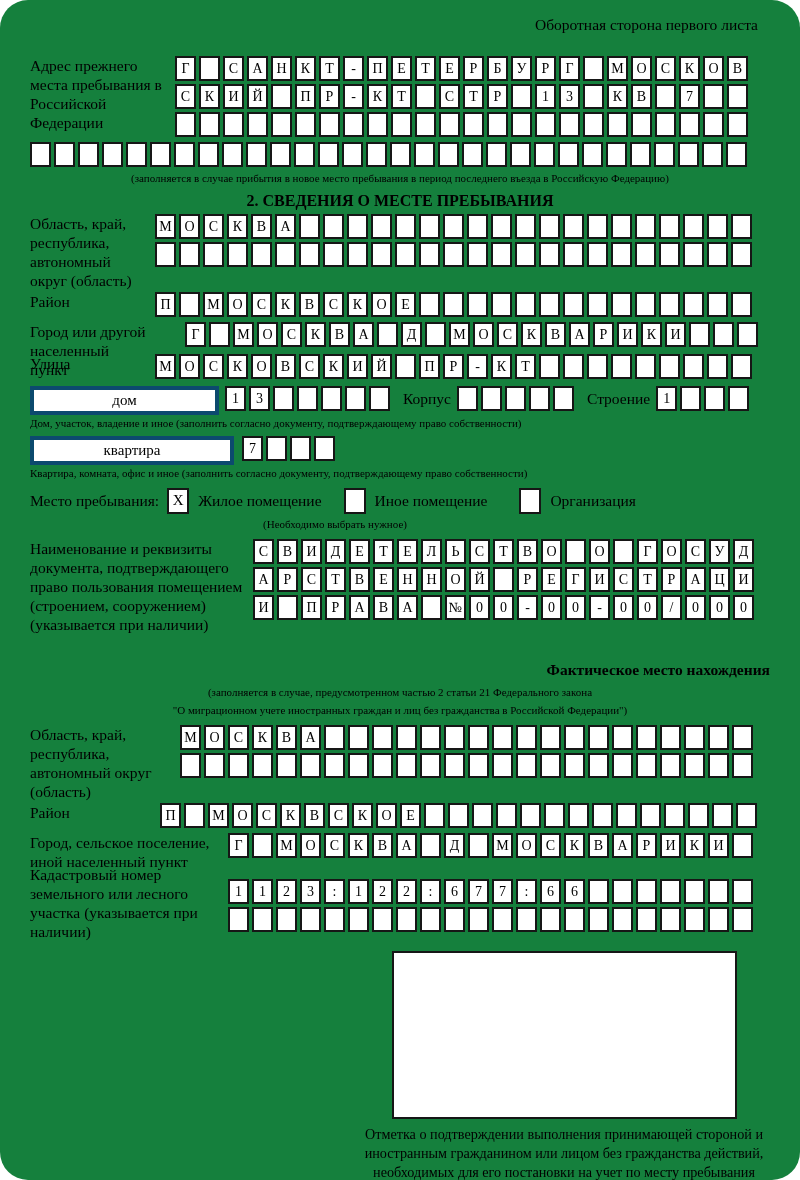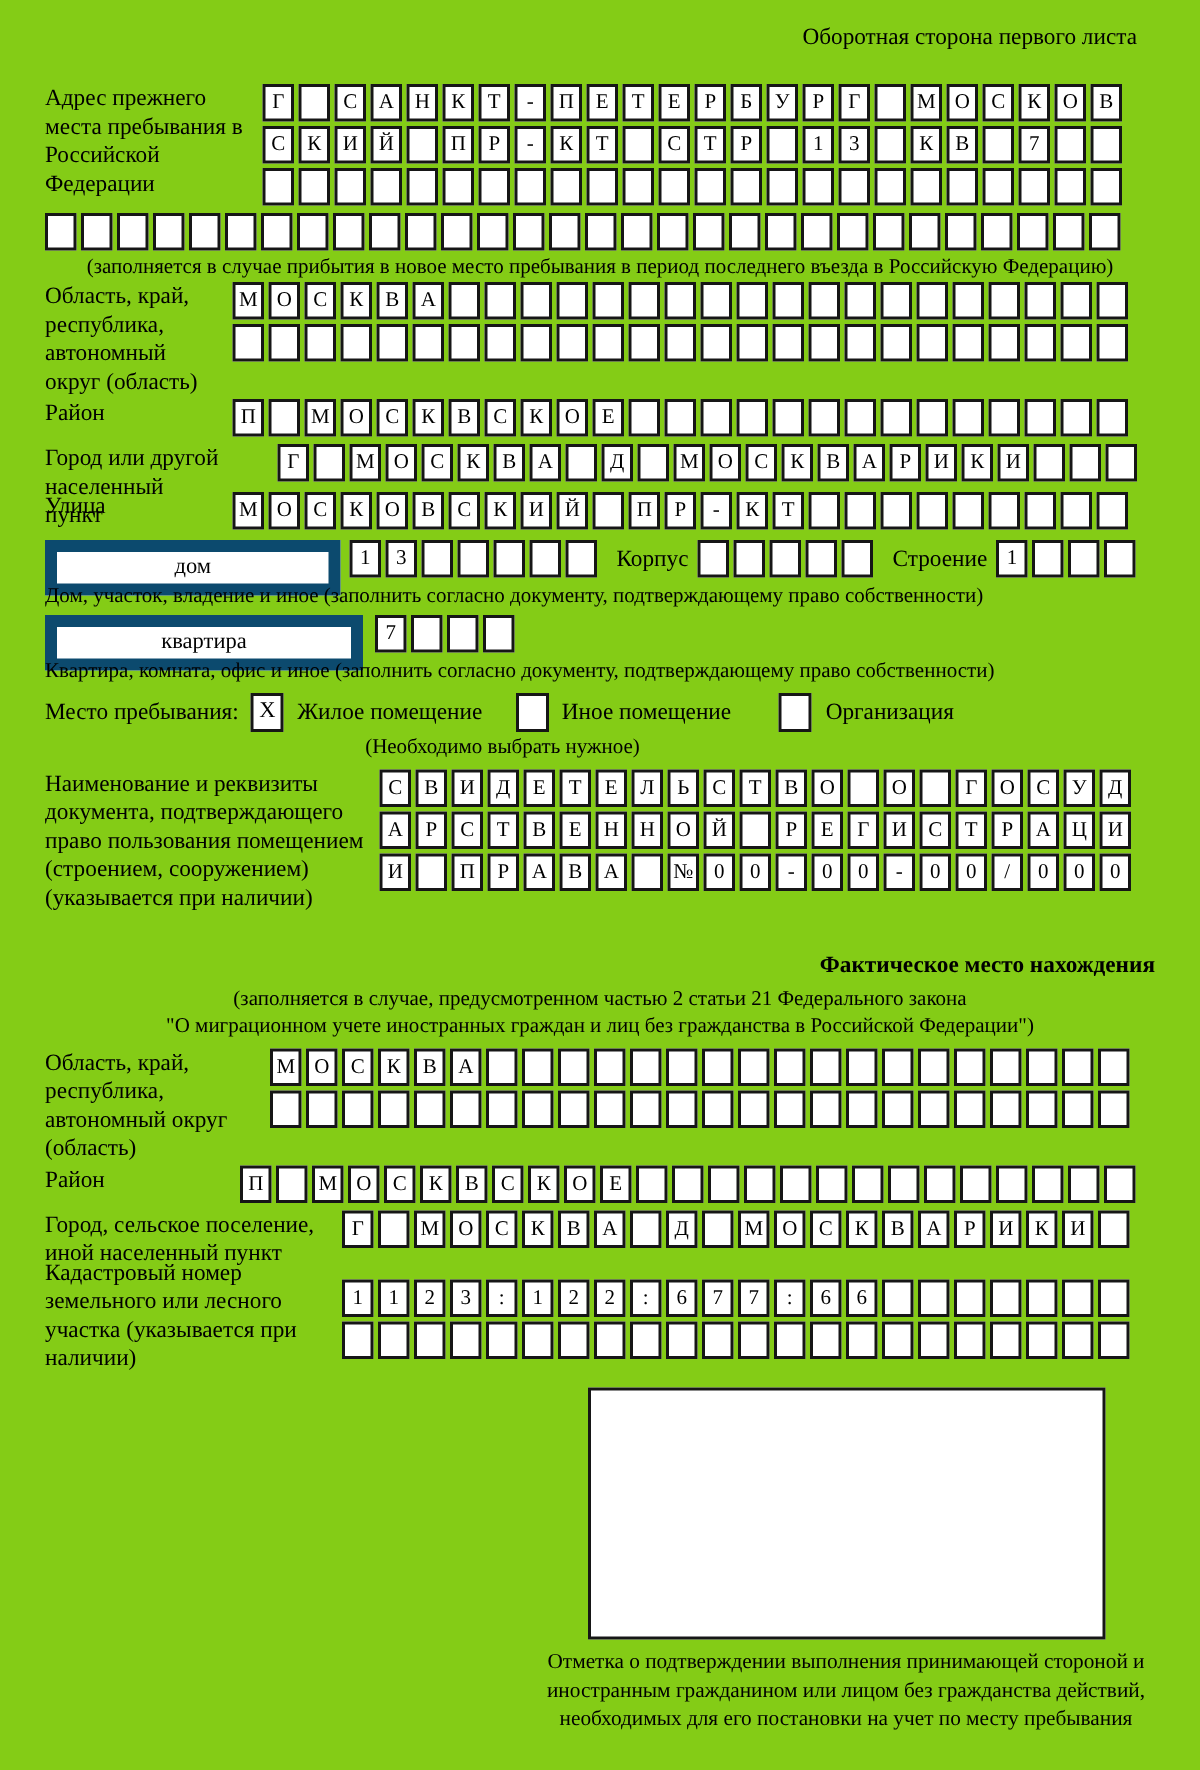--- a/index.html
+++ b/index.html
@@ -1,44 +1,44 @@
 <!DOCTYPE html>
 <html><head>
 <meta charset="utf-8">
 <style>
   html,body{margin:0;padding:0;background:#fff;}
   .page{
     position:relative;width:800px;height:1180px;box-sizing:border-box;
-    padding:16px 30px 0 30px;background:#84cc16;color:#000;
-    font-family:"Liberation Serif","DejaVu Serif",serif;overflow:hidden;
+    padding:16px 30px 0 30px;background:#15803d;color:#000;
+    font-family:"Liberation Serif","DejaVu Serif",serif;overflow:hidden;border-radius:28px;
   }
   .side-note{text-align:right;font-size:15.5px;margin-right:12px;margin-bottom:22px;}
   .frow{display:flex;align-items:flex-start;margin-bottom:2px;}
   .flabel{font-size:15.5px;line-height:19px;flex:0 0 auto;padding-right:6px;box-sizing:border-box;font-family:Liberation Serif, serif;}
   .w145{width:145px}.w125{width:125px}.w223{width:223px}.w150{width:150px}.w130{width:130px}.w198{width:198px}
   .grids{flex:0 0 auto;}
   .ml30{margin-left:30px;}
   .boxrow{white-space:nowrap;height:25px;margin-bottom:3px;}
   .cbox{
     display:inline-flex;align-items:center;justify-content:center;
     width:17px;height:21px;border:2px solid #161616;margin-right:3px;
     font-size:14px;line-height:21px;box-sizing:content-box;vertical-align:top;
     background:#fff;
   }
   .mh72{min-height:72px}.mh114{min-height:114px}.mh76{min-height:76px}
   .tight{height:30px;overflow:visible;}
   .cad-grids{margin-top:14px;}
-  .caption{font-size:14px;line-height:17px;margin-bottom:1px;}
+  .caption{font-size:11px;line-height:17px;margin-bottom:1px;}
   .center{text-align:center;}
   .sec-title{font-weight:bold;font-size:16px;text-align:center;margin:5px 0 4px 0;}
   .fact-title{font-weight:bold;font-size:15.5px;text-align:right;margin:8px 0 5px 0;}
   .house-row{display:flex;align-items:flex-start;margin-top:4px;height:29px;}
   .label-box{
     display:inline-flex;align-items:center;justify-content:center;
-    height:21px;border:8px solid #0c4a6e;font-size:15px;box-sizing:content-box;
+    height:21px;border:4px solid #0c4a6e;font-size:15px;box-sizing:content-box;
     background:#fff;flex:0 0 auto;
   }
   .wb180{width:181px;margin-right:6px;}
   .wb200{width:196px;margin-right:8px;}
   .inline-label{font-size:15.5px;line-height:25px;margin:0 6px 0 10px;flex:0 0 auto;}
   .stay-row{display:flex;align-items:center;margin-top:5px;height:27px;font-size:15.5px;}
   .checkbox{
     display:inline-flex;align-items:center;justify-content:center;
     width:18px;height:22px;border:2px solid #161616;font-size:15px;box-sizing:content-box;
     background:#fff;flex:0 0 auto;
@@ -61,20 +61,21 @@
     <div class="flabel w145">Адрес прежнего места пребывания в Российской Федерации</div>
     <div class="grids">
       <div class="boxrow"><span class="cbox">Г</span><span class="cbox"></span><span class="cbox">С</span><span class="cbox">А</span><span class="cbox">Н</span><span class="cbox">К</span><span class="cbox">Т</span><span class="cbox">-</span><span class="cbox">П</span><span class="cbox">Е</span><span class="cbox">Т</span><span class="cbox">Е</span><span class="cbox">Р</span><span class="cbox">Б</span><span class="cbox">У</span><span class="cbox">Р</span><span class="cbox">Г</span><span class="cbox"></span><span class="cbox">М</span><span class="cbox">О</span><span class="cbox">С</span><span class="cbox">К</span><span class="cbox">О</span><span class="cbox">В</span></div>
       <div class="boxrow"><span class="cbox">С</span><span class="cbox">К</span><span class="cbox">И</span><span class="cbox">Й</span><span class="cbox"></span><span class="cbox">П</span><span class="cbox">Р</span><span class="cbox">-</span><span class="cbox">К</span><span class="cbox">Т</span><span class="cbox"></span><span class="cbox">С</span><span class="cbox">Т</span><span class="cbox">Р</span><span class="cbox"></span><span class="cbox">1</span><span class="cbox">3</span><span class="cbox"></span><span class="cbox">К</span><span class="cbox">В</span><span class="cbox"></span><span class="cbox">7</span><span class="cbox"></span><span class="cbox"></span></div>
       <div class="boxrow"><span class="cbox"></span><span class="cbox"></span><span class="cbox"></span><span class="cbox"></span><span class="cbox"></span><span class="cbox"></span><span class="cbox"></span><span class="cbox"></span><span class="cbox"></span><span class="cbox"></span><span class="cbox"></span><span class="cbox"></span><span class="cbox"></span><span class="cbox"></span><span class="cbox"></span><span class="cbox"></span><span class="cbox"></span><span class="cbox"></span><span class="cbox"></span><span class="cbox"></span><span class="cbox"></span><span class="cbox"></span><span class="cbox"></span><span class="cbox"></span></div>
     </div>
   </div>
   <div class="boxrow"><span class="cbox"></span><span class="cbox"></span><span class="cbox"></span><span class="cbox"></span><span class="cbox"></span><span class="cbox"></span><span class="cbox"></span><span class="cbox"></span><span class="cbox"></span><span class="cbox"></span><span class="cbox"></span><span class="cbox"></span><span class="cbox"></span><span class="cbox"></span><span class="cbox"></span><span class="cbox"></span><span class="cbox"></span><span class="cbox"></span><span class="cbox"></span><span class="cbox"></span><span class="cbox"></span><span class="cbox"></span><span class="cbox"></span><span class="cbox"></span><span class="cbox"></span><span class="cbox"></span><span class="cbox"></span><span class="cbox"></span><span class="cbox"></span><span class="cbox"></span></div>
   <div class="caption center">(заполняется в случае прибытия в новое место пребывания в период последнего въезда в Российскую Федерацию)</div>
 
+  <div class="sec-title">2. СВЕДЕНИЯ О МЕСТЕ ПРЕБЫВАНИЯ</div>
 
   <div class="frow mh72">
     <div class="flabel w125">Область, край, республика, автономный округ (область)</div>
     <div class="grids">
       <div class="boxrow"><span class="cbox">М</span><span class="cbox">О</span><span class="cbox">С</span><span class="cbox">К</span><span class="cbox">В</span><span class="cbox">А</span><span class="cbox"></span><span class="cbox"></span><span class="cbox"></span><span class="cbox"></span><span class="cbox"></span><span class="cbox"></span><span class="cbox"></span><span class="cbox"></span><span class="cbox"></span><span class="cbox"></span><span class="cbox"></span><span class="cbox"></span><span class="cbox"></span><span class="cbox"></span><span class="cbox"></span><span class="cbox"></span><span class="cbox"></span><span class="cbox"></span><span class="cbox"></span></div>
       <div class="boxrow"><span class="cbox"></span><span class="cbox"></span><span class="cbox"></span><span class="cbox"></span><span class="cbox"></span><span class="cbox"></span><span class="cbox"></span><span class="cbox"></span><span class="cbox"></span><span class="cbox"></span><span class="cbox"></span><span class="cbox"></span><span class="cbox"></span><span class="cbox"></span><span class="cbox"></span><span class="cbox"></span><span class="cbox"></span><span class="cbox"></span><span class="cbox"></span><span class="cbox"></span><span class="cbox"></span><span class="cbox"></span><span class="cbox"></span><span class="cbox"></span><span class="cbox"></span></div>
     </div>
   </div>
 
   <div class="frow">

